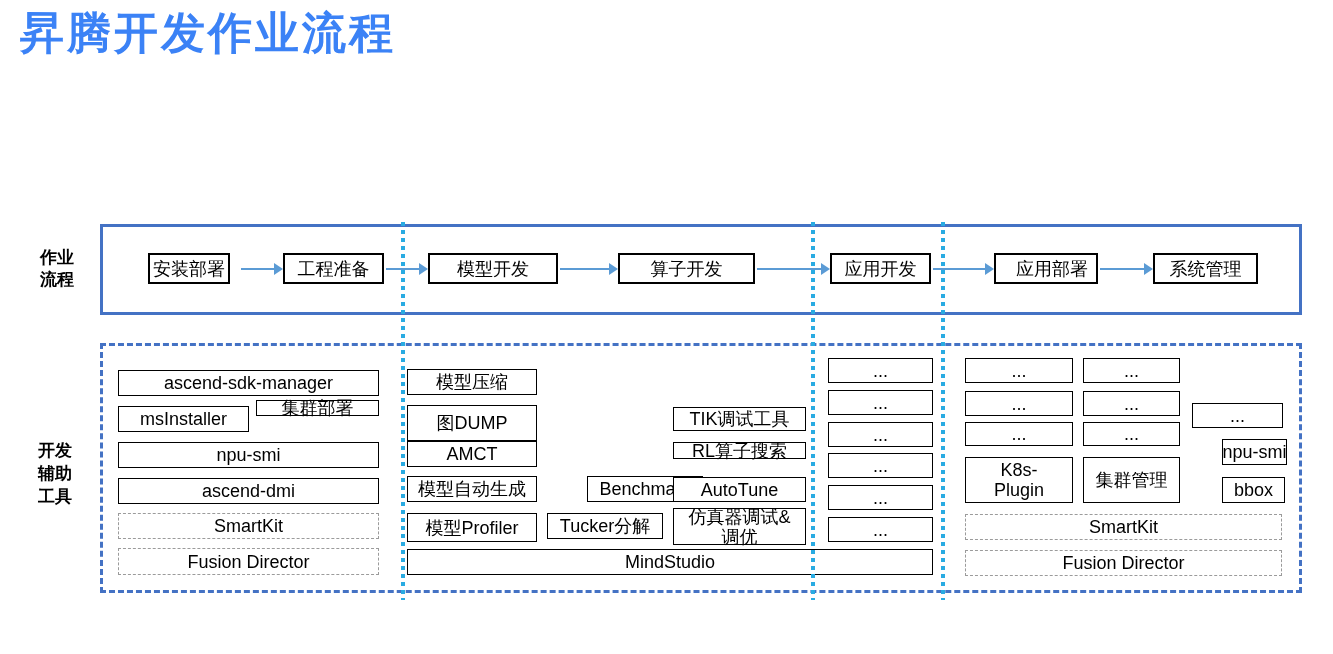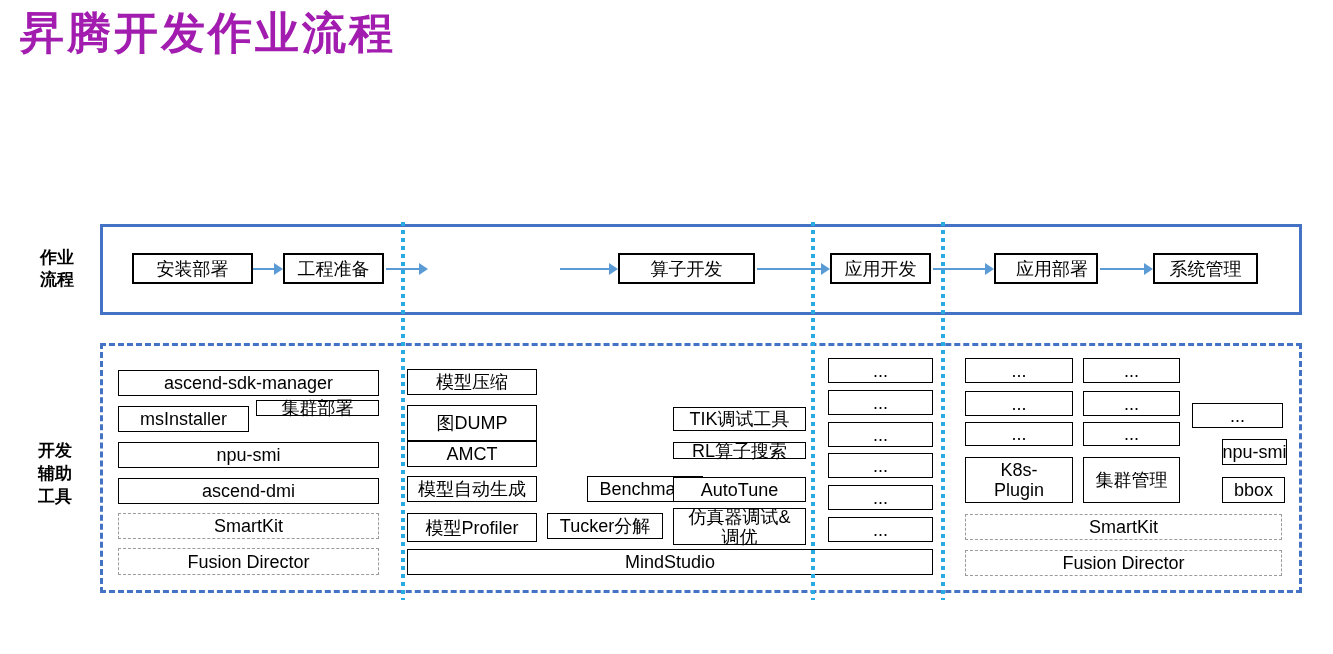--- a/index.html
+++ b/index.html
@@ -8,21 +8,21 @@
     --divider-cyan:#29ABE2;
     --muted-border:#9b9b9b;
   }
   html,body{margin:0;padding:0;background:#fff;}
   .canvas{
     position:relative;width:1333px;height:654px;background:#ffffff;overflow:hidden;
     font-family:"Liberation Sans","DejaVu Sans",sans-serif;color:#000;
   }
   .title{
     position:absolute;left:20px;top:4px;margin:0;
-    font-size:44px;font-weight:600;letter-spacing:3px;color:#a21caf;
+    font-size:44px;font-weight:600;letter-spacing:3px;color:#3b82f6;
   }
   .side-label{
     position:absolute;font-size:17px;font-weight:bold;line-height:22px;
     text-align:left;color:#000;white-space:nowrap;
   }
   .side-label span{display:block;}
   .wf-frame{
     position:absolute;left:100px;top:224px;width:1202px;height:91px;
     border:3px solid var(--frame-blue);box-sizing:border-box;background:transparent;
   }
@@ -54,22 +54,23 @@
 <div class="canvas">
 
   <h1 class="title">昇腾开发作业流程</h1>
 
   <div class="side-label" style="left:40px;top:247px;">
     <span>作业</span>
     <span>流程</span>
   </div>
   <div class="wf-frame"></div>
 
-  <div class="box stage" style="left:132px;top:253px;width:121px;height:31px;">安装部署</div>
+  <div class="box stage" style="left:148px;top:253px;width:82px;height:31px;">安装部署</div>
   <div class="box stage" style="left:283px;top:253px;width:101px;height:31px;">工程准备</div>
+  <div class="box stage" style="left:428px;top:253px;width:130px;height:31px;">模型开发</div>
   <div class="box stage" style="left:618px;top:253px;width:137px;height:31px;">算子开发</div>
   <div class="box stage" style="left:830px;top:253px;width:101px;height:31px;">应用开发</div>
   <div class="box stage" style="left:994px;top:253px;width:104px;height:31px;padding-left:12px;">应用部署</div>
   <div class="box stage" style="left:1153px;top:253px;width:105px;height:31px;">系统管理</div>
 
   <div class="arrow" style="left:241px;width:40px;"></div>
   <div class="arrow" style="left:386px;width:40px;"></div>
   <div class="arrow" style="left:560px;width:56px;"></div>
   <div class="arrow" style="left:757px;width:71px;"></div>
   <div class="arrow" style="left:933px;width:59px;"></div>

